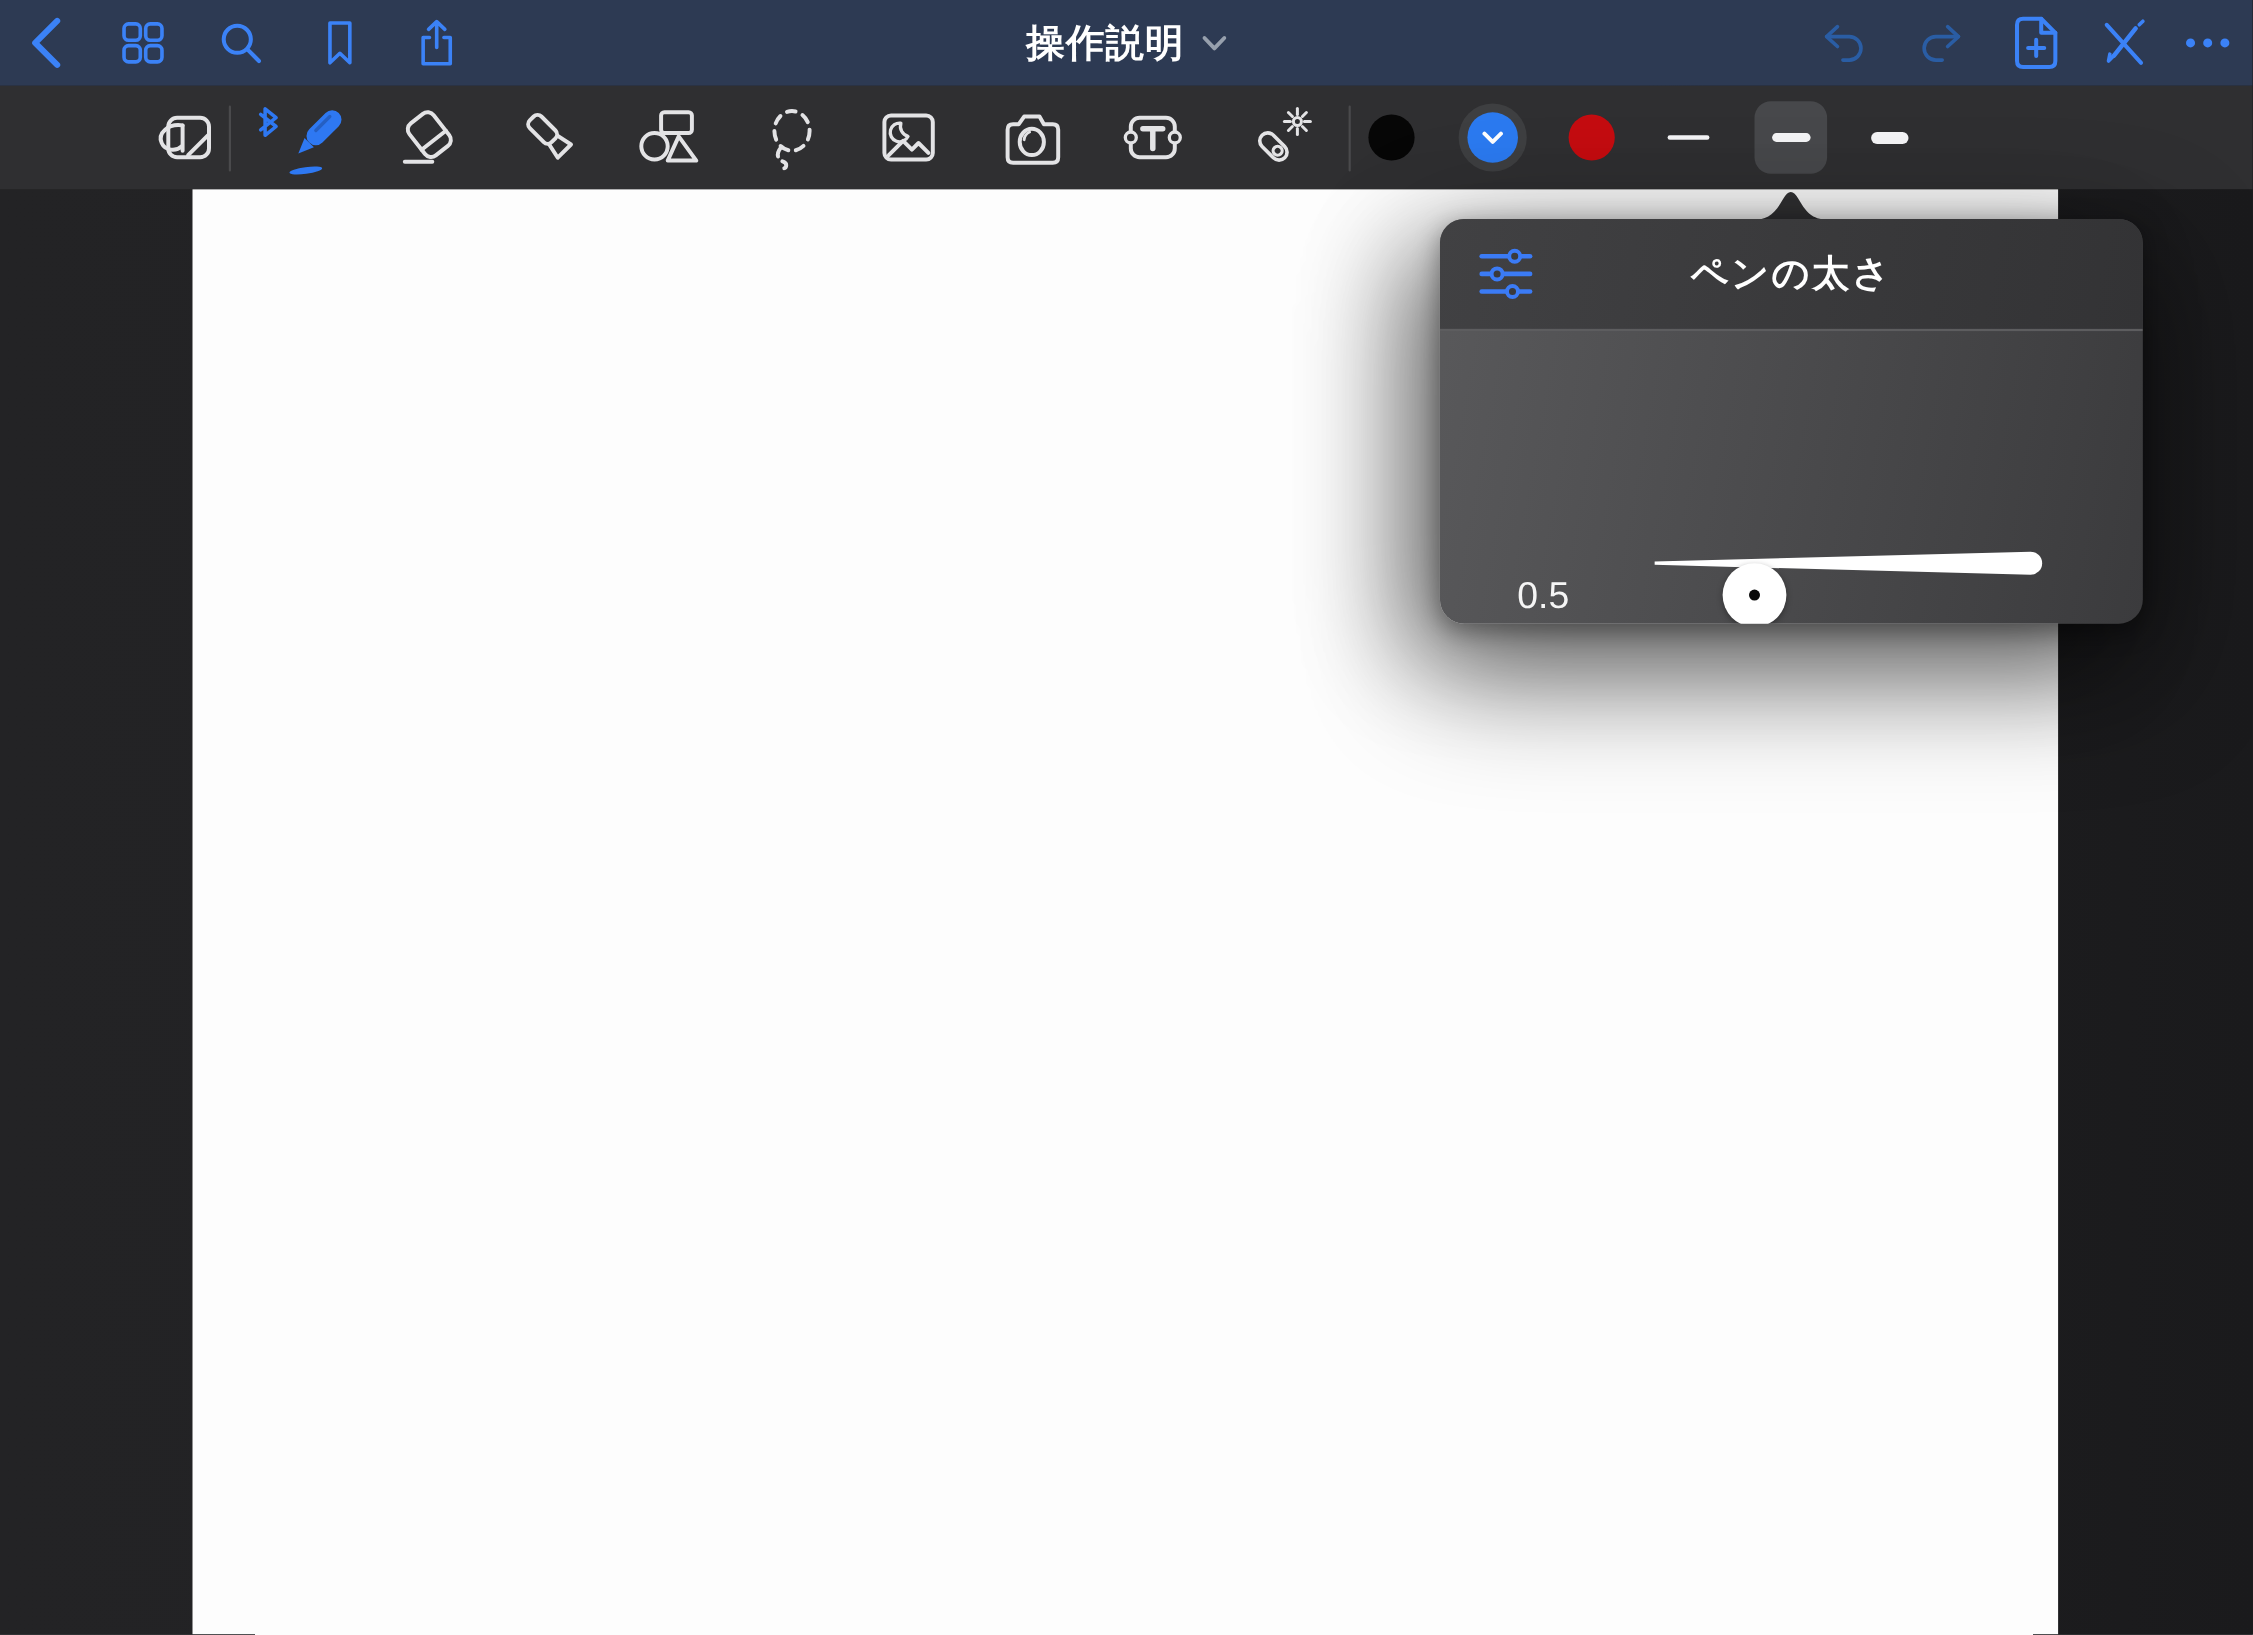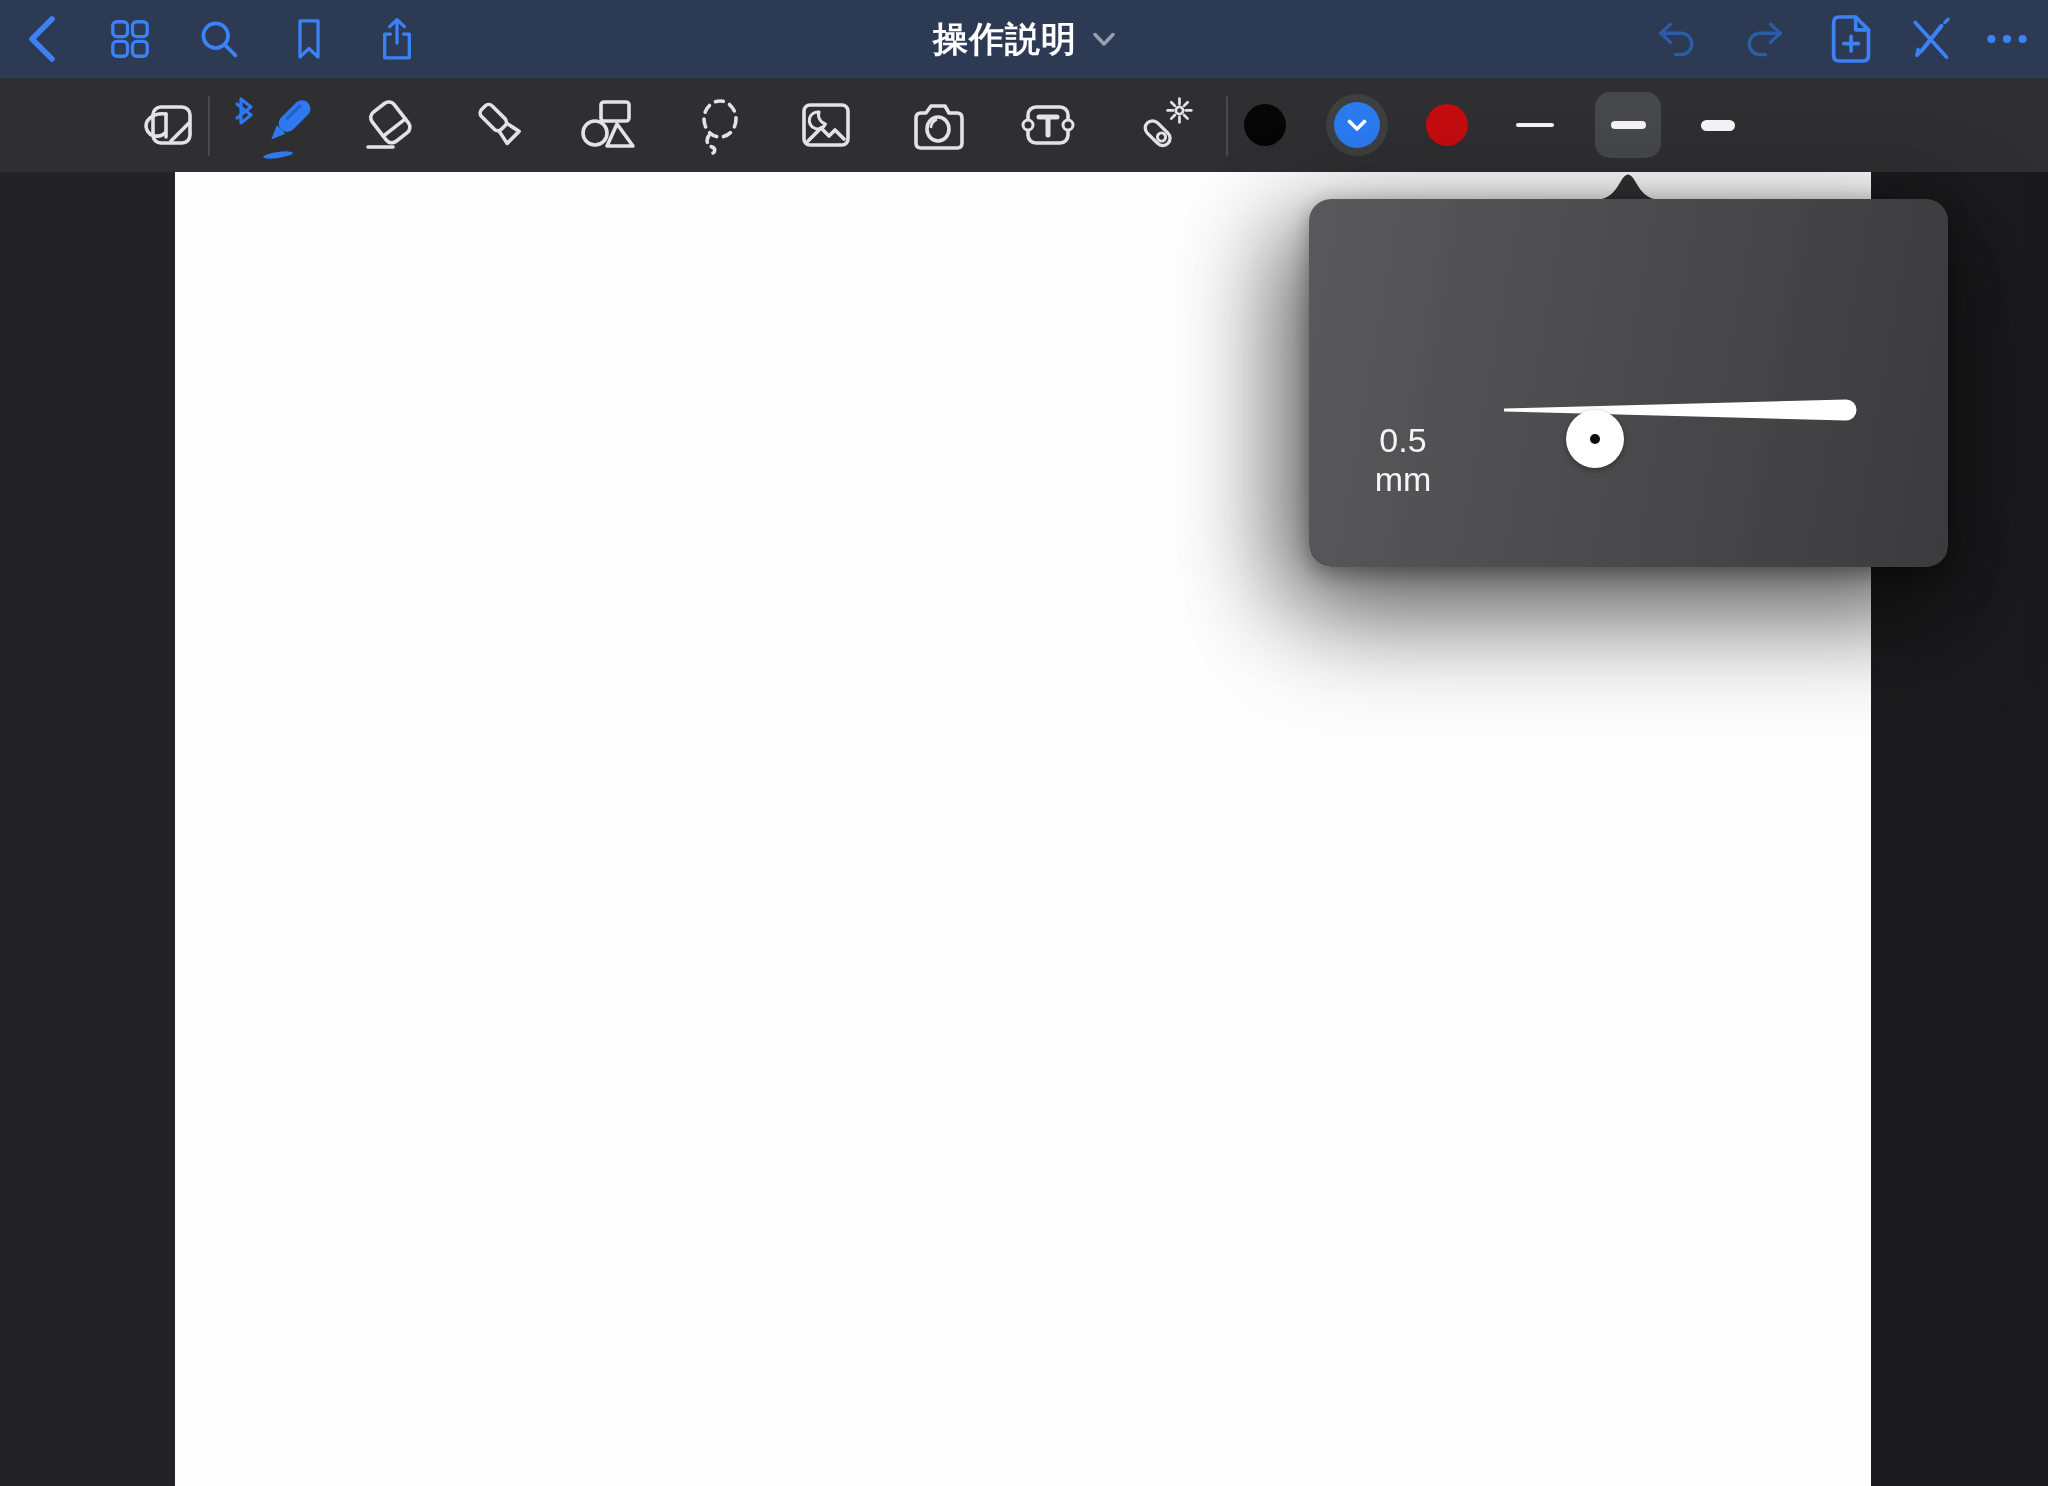--- a/index.html
+++ b/index.html
@@ -265,20 +265,35 @@
     <button class="thick-btn" style="left:1718px">
       <span class="thick-bar" style="width:34px;height:11px"></span>
     </button>
   </div>
 
   <svg class="popover-caret" viewBox="0 0 72 29">
     <path d="M0 29 C15 29 21 24 29 10 Q36 -3 43 10 C51 24 57 29 72 29 Z" fill="#323234"></path>
   </svg>
 
   <section class="popover">
+    <div class="popover-header">
+      <button class="popover-header-icon">
+        <svg width="50" height="48" viewBox="0 0 50 48">
+          <g stroke="#3b7bf5" stroke-width="4.2" stroke-linecap="round" fill="none">
+            <path d="M3 8 H47"></path>
+              <path d="M3 24 H47"></path>
+              <path d="M3 40 H47"></path>
+          </g>
+          <circle cx="33" cy="8" r="5" fill="#3a3a3c" stroke="#3b7bf5" stroke-width="3.6"></circle>
+          <circle cx="17" cy="24" r="5" fill="#3a3a3c" stroke="#3b7bf5" stroke-width="3.6"></circle>
+          <circle cx="31" cy="40" r="5" fill="#3a3a3c" stroke="#3b7bf5" stroke-width="3.6"></circle>
+        </svg>
+      </button>
+      <span class="popover-title">ペンの太さ</span>
+    </div>
 
     <div class="slider-row">
       <span class="slider-label">0.5 mm</span>
       <svg class="slider-track" width="374" height="60" viewBox="0 0 374 60">
         <path d="M0 28.5 L342 19.5 A10.5 10.5 0 0 1 342 40.5 L0 31.5 Z" fill="#ffffff"></path>
       </svg>
       <button class="slider-thumb" id="slider-thumb" style="left: 257.4px;">
         <span class="dot"></span>
       </button>
     </div>

